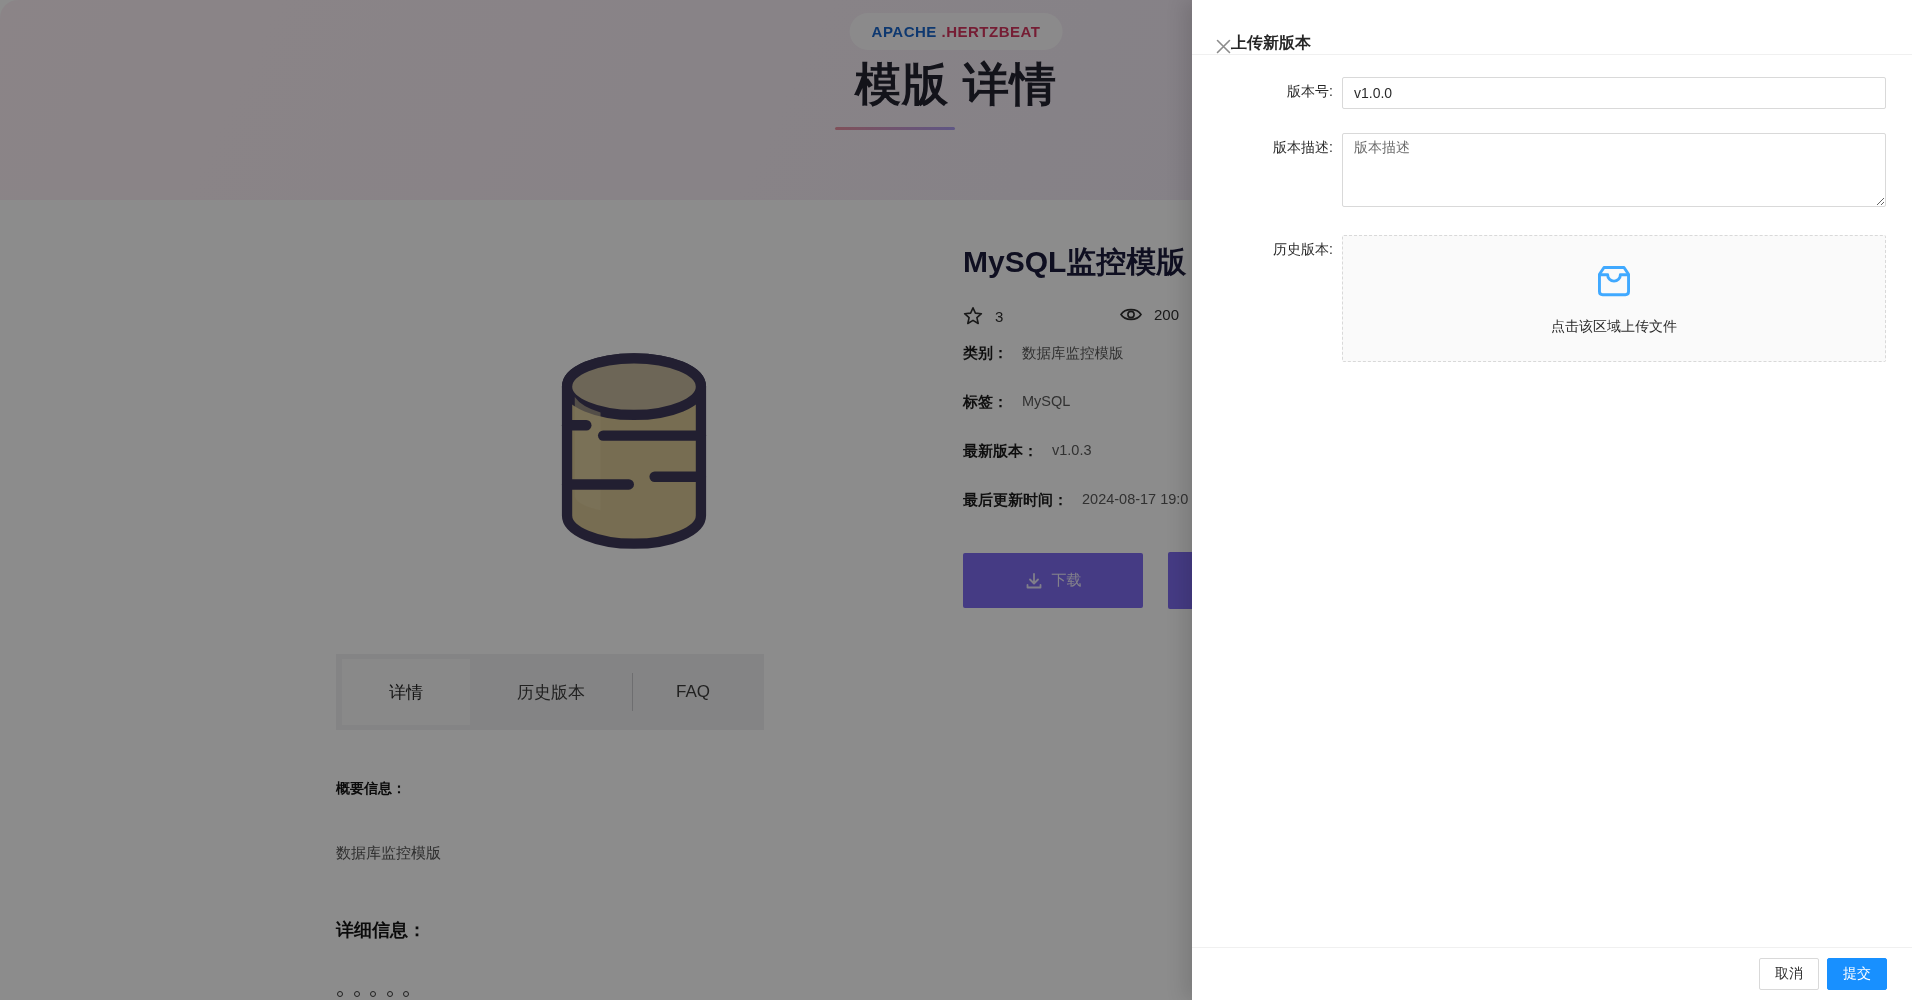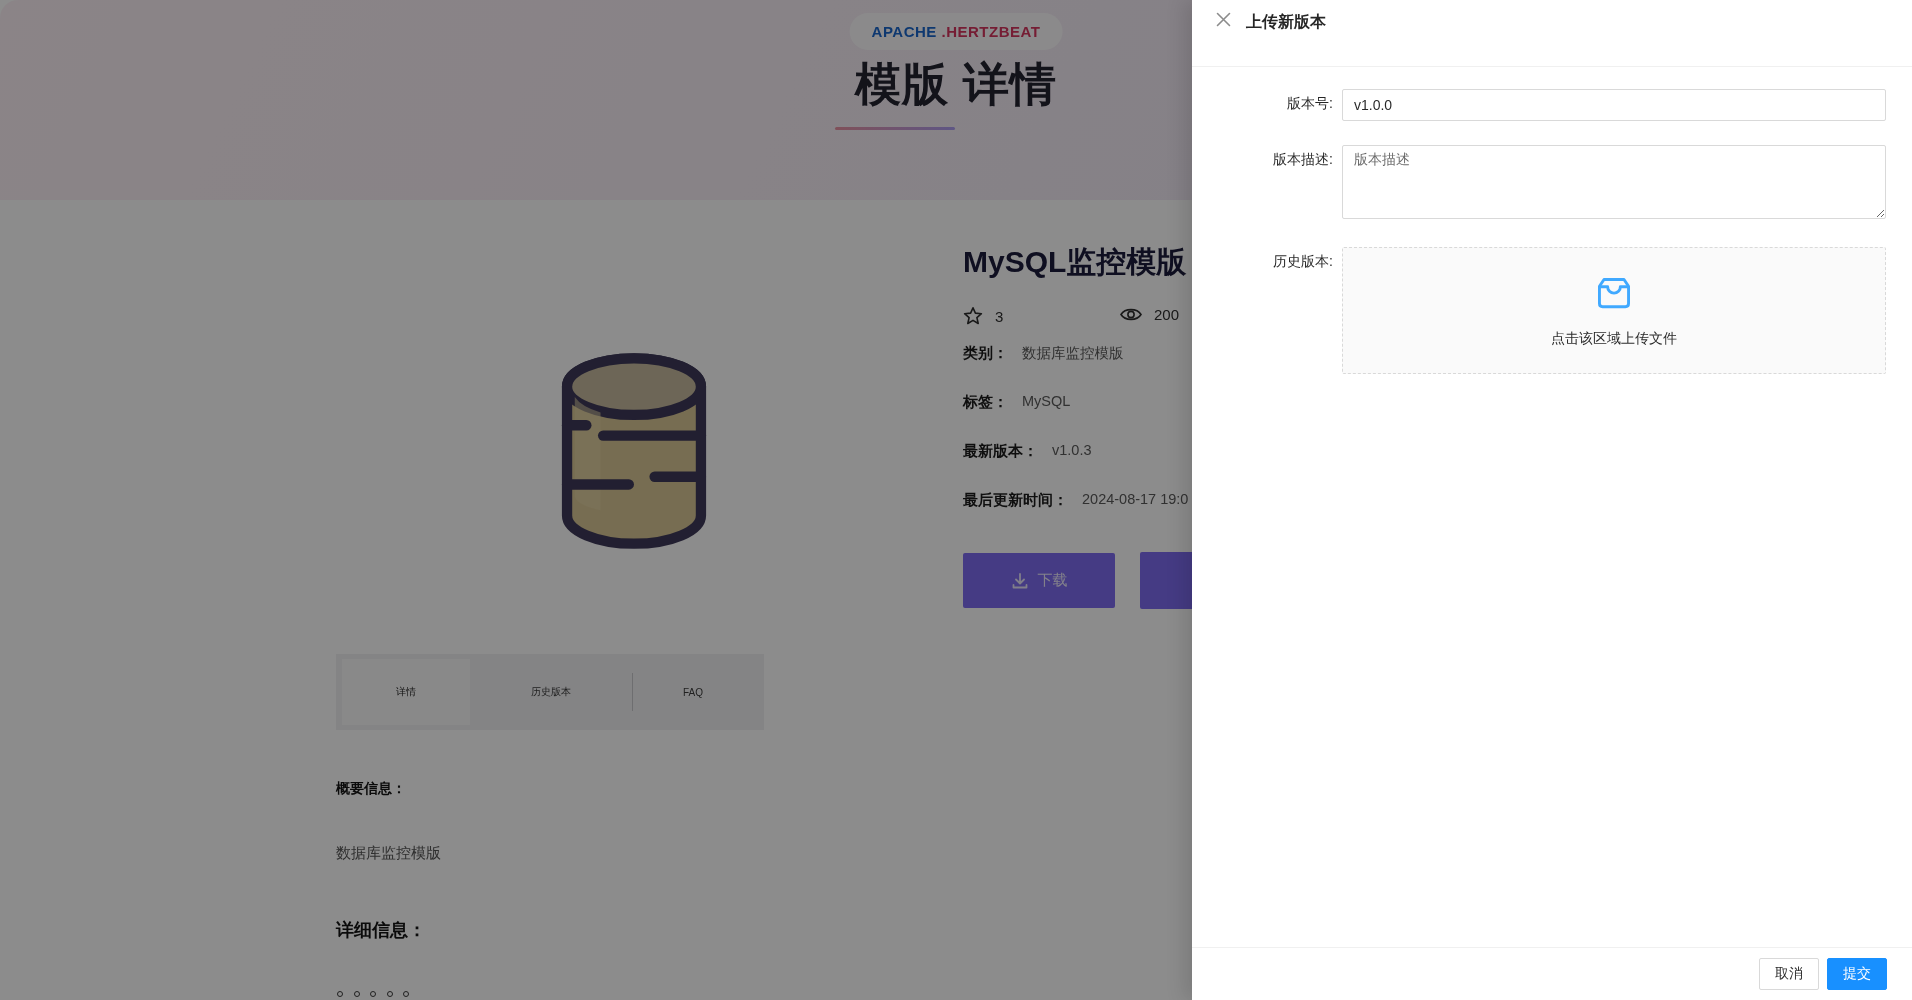--- a/index.html
+++ b/index.html
@@ -51,37 +51,37 @@
   .stat-eye  { position: absolute; left: 157px; top: 0; display: flex; align-items: center; gap: 12px; }
   .stat-num { font-size: 15px; color: #303030; }
 
   .fields { position: absolute; left: 963px; top: 344px; }
   .field-row { height: 49px; display: flex; white-space: nowrap; }
   .field-label { font-size: 15px; font-weight: 700; color: #1c1c1c; }
   .field-value { font-size: 14.5px; color: #5a5a5a; margin-left: 14px; }
 
   .actions { position: absolute; left: 963px; top: 553px; display: flex; }
   .btn-download {
-    width: 152px; height: 55px;
+    width: 180px; height: 55px;
     background: #7e6cf0; border: none; border-radius: 2px;
     color: #eeeafc; font-size: 15px;
     display: flex; align-items: center; justify-content: center; gap: 9px;
     cursor: pointer; font-family: inherit;
   }
   .btn-secondary {
     width: 170px; height: 57px; margin-left: 25px; margin-top: -1px;
     background: #7e6cf0; border: none; border-radius: 2px; cursor: pointer;
   }
 
   .tabs {
     position: absolute; left: 336px; top: 654px; width: 428px; height: 76px;
     background: #f0f0f2; display: flex; align-items: stretch; padding: 5px 6px;
   }
   .tab { display: flex; align-items: center; justify-content: center;
-    font-size: 10px; color: #3c3c3c; cursor: pointer; position: relative; }
+    font-size: 17px; color: #3c3c3c; cursor: pointer; position: relative; }
   .tab.active { background: #fafafa; color: #1f1f1f; }
   .tab-1 { width: 128px; }
   .tab-2 { width: 162px; }
   .tab-3 { width: 120px; }
   .tab-divider { width: 1px; background: #c9c9cc; margin: 14px 0; }
 
   .summary-title { position: absolute; left: 336px; top: 780px; font-size: 14px; font-weight: 700; color: #141414; }
   .summary-text  { position: absolute; left: 336px; top: 844px; font-size: 15px; color: #565656; }
   .detail-title  { position: absolute; left: 336px; top: 918px; font-size: 18px; font-weight: 700; color: #141414; }
   .detail-bullets { position: absolute; left: 337px; top: 991px; display: flex; gap: 10.5px; }
@@ -93,21 +93,21 @@
   
   .drawer {
     position: absolute; top: 0; right: 0; width: 720px; height: 1000px;
     background: #ffffff; z-index: 10;
     box-shadow: -8px 0 18px rgba(0,0,0,0.12);
     display: flex; flex-direction: column;
   }
   .drawer-header {
     height: 55px; flex: 0 0 55px;
     border-bottom: 1px solid #f0f0f0;
-    display: flex; align-items: flex-start; padding: 0 24px; gap: 15px; margin-top: 12px;
+    display: flex; align-items: flex-end; padding: 0 24px; 
   }
   .drawer-close { display: flex; align-items: center; cursor: pointer; }
   .drawer-title { font-size: 16px; font-weight: 600; color: rgba(0,0,0,0.85); }
 
   .drawer-body { flex: 1 1 auto; padding-top: 22px; }
   .form-row { display: flex; margin-bottom: 24px; padding-right: 26px; }
   .form-label {
     flex: 0 0 150px; text-align: right; padding-right: 9px; padding-top: 6px;
     font-size: 14px; color: rgba(0,0,0,0.85); white-space: nowrap;
   }

